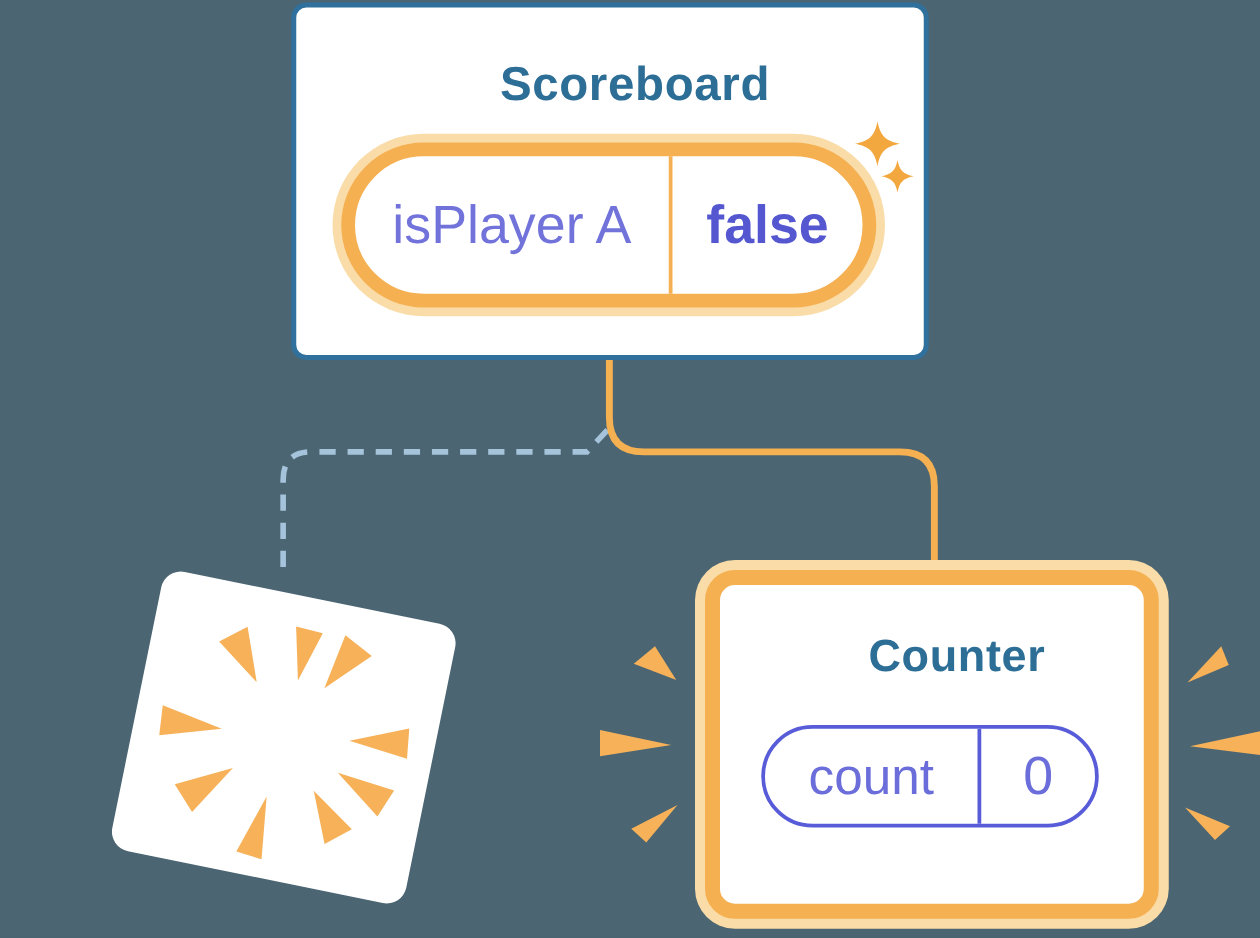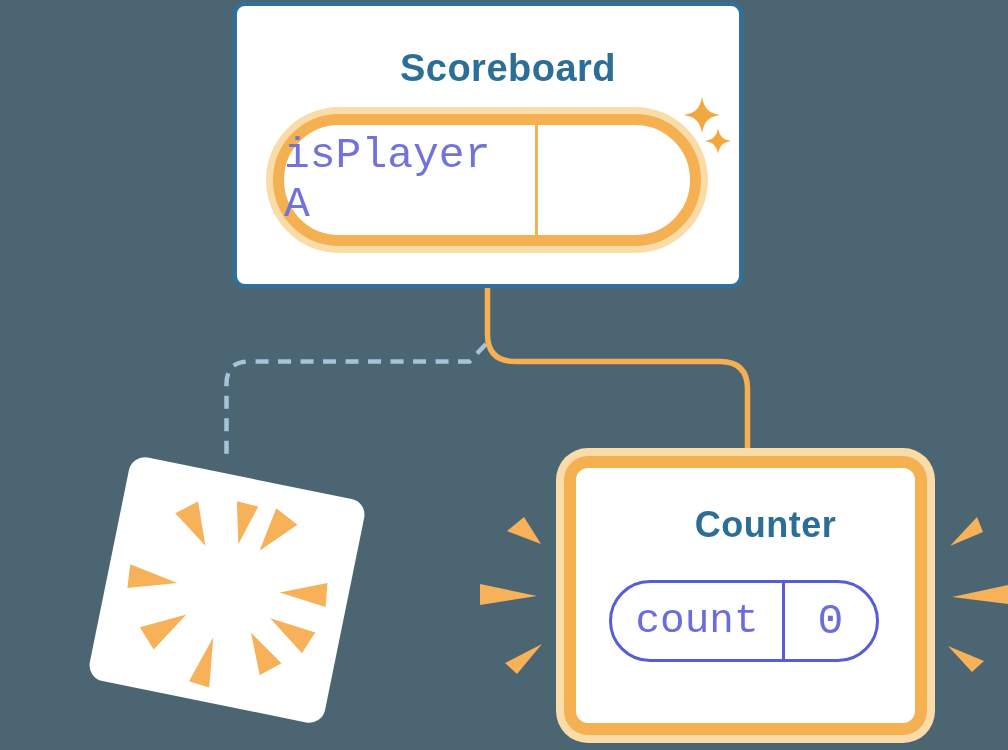--- a/index.html
+++ b/index.html
@@ -18,21 +18,21 @@
   .conn-dashed{fill:none;stroke:var(--dashed-blue);stroke-width:4.5px;stroke-dasharray:13 9.5;}
 
   .card{position:absolute;background:var(--card-white);z-index:2;}
 
   
   .scoreboard{left:233px;top:2px;width:510px;height:286px;border:4px solid var(--blue-border);border-radius:12px;}
   .scoreboard .inner{position:relative;width:100%;height:100%;}
   .card-title{position:absolute;left:0;right:0;text-align:center;color:var(--title-blue);font-weight:600;letter-spacing:.5px;padding-left:40px;}
   .scoreboard .card-title{top:40px;font-size:38px;line-height:44px;}
 
-  .pill{position:absolute;display:flex;align-items:stretch;background:var(--card-white);border-radius:999px;font-family:Liberation Mono, monospace;}
+  .pill{position:absolute;display:flex;align-items:stretch;background:var(--card-white);border-radius:999px;}
   .pill-orange{left:36px;top:108px;width:428px;height:132px;border:11px solid var(--orange);box-shadow:0 0 0 7px var(--orange-halo);}
   .pill-cell{display:flex;align-items:center;justify-content:center;}
   .pill-orange .cell-label{width:251px;font-size:43px;color:var(--purple-label);}
   .pill-orange .cell-value{flex:1;font-size:43px;font-weight:700;color:var(--purple-value);}
   .pill-orange .divider{width:3px;background:var(--orange);}
 
   .sparkles{position:absolute;left:444px;top:88px;z-index:3;}
   .sparkle{fill:var(--sparkle-orange);}
 
   
@@ -61,20 +61,21 @@
     <path class="conn-orange" d="M 487.5 284 L 487.5 334 Q 487.5 361.5 515 361.5 L 720 361.5 Q 747.5 361.5 747.5 389 L 747.5 458"></path>
   </svg>
 
   <div class="card scoreboard">
     <div class="inner">
       <div class="card-title">Scoreboard</div>
 
       <div class="pill pill-orange">
         <div class="pill-cell cell-label">isPlayer A</div>
         <div class="divider"></div>
+        <div class="pill-cell cell-value">false</div>
       </div>
 
       <svg class="sparkles" width="58" height="66" viewBox="0 0 58 66">
         <path class="sparkle" transform="translate(3,3) scale(0.36)" d="M50 0 C56 32 68 44 100 50 C68 56 56 68 50 100 C44 68 32 56 0 50 C32 44 44 32 50 0 Z"></path>
         <path class="sparkle" transform="translate(24,34) scale(0.26)" d="M50 0 C56 32 68 44 100 50 C68 56 56 68 50 100 C44 68 32 56 0 50 C32 44 44 32 50 0 Z"></path>
       </svg>
     </div>
   </div>
 
   <div class="card destroyed">

